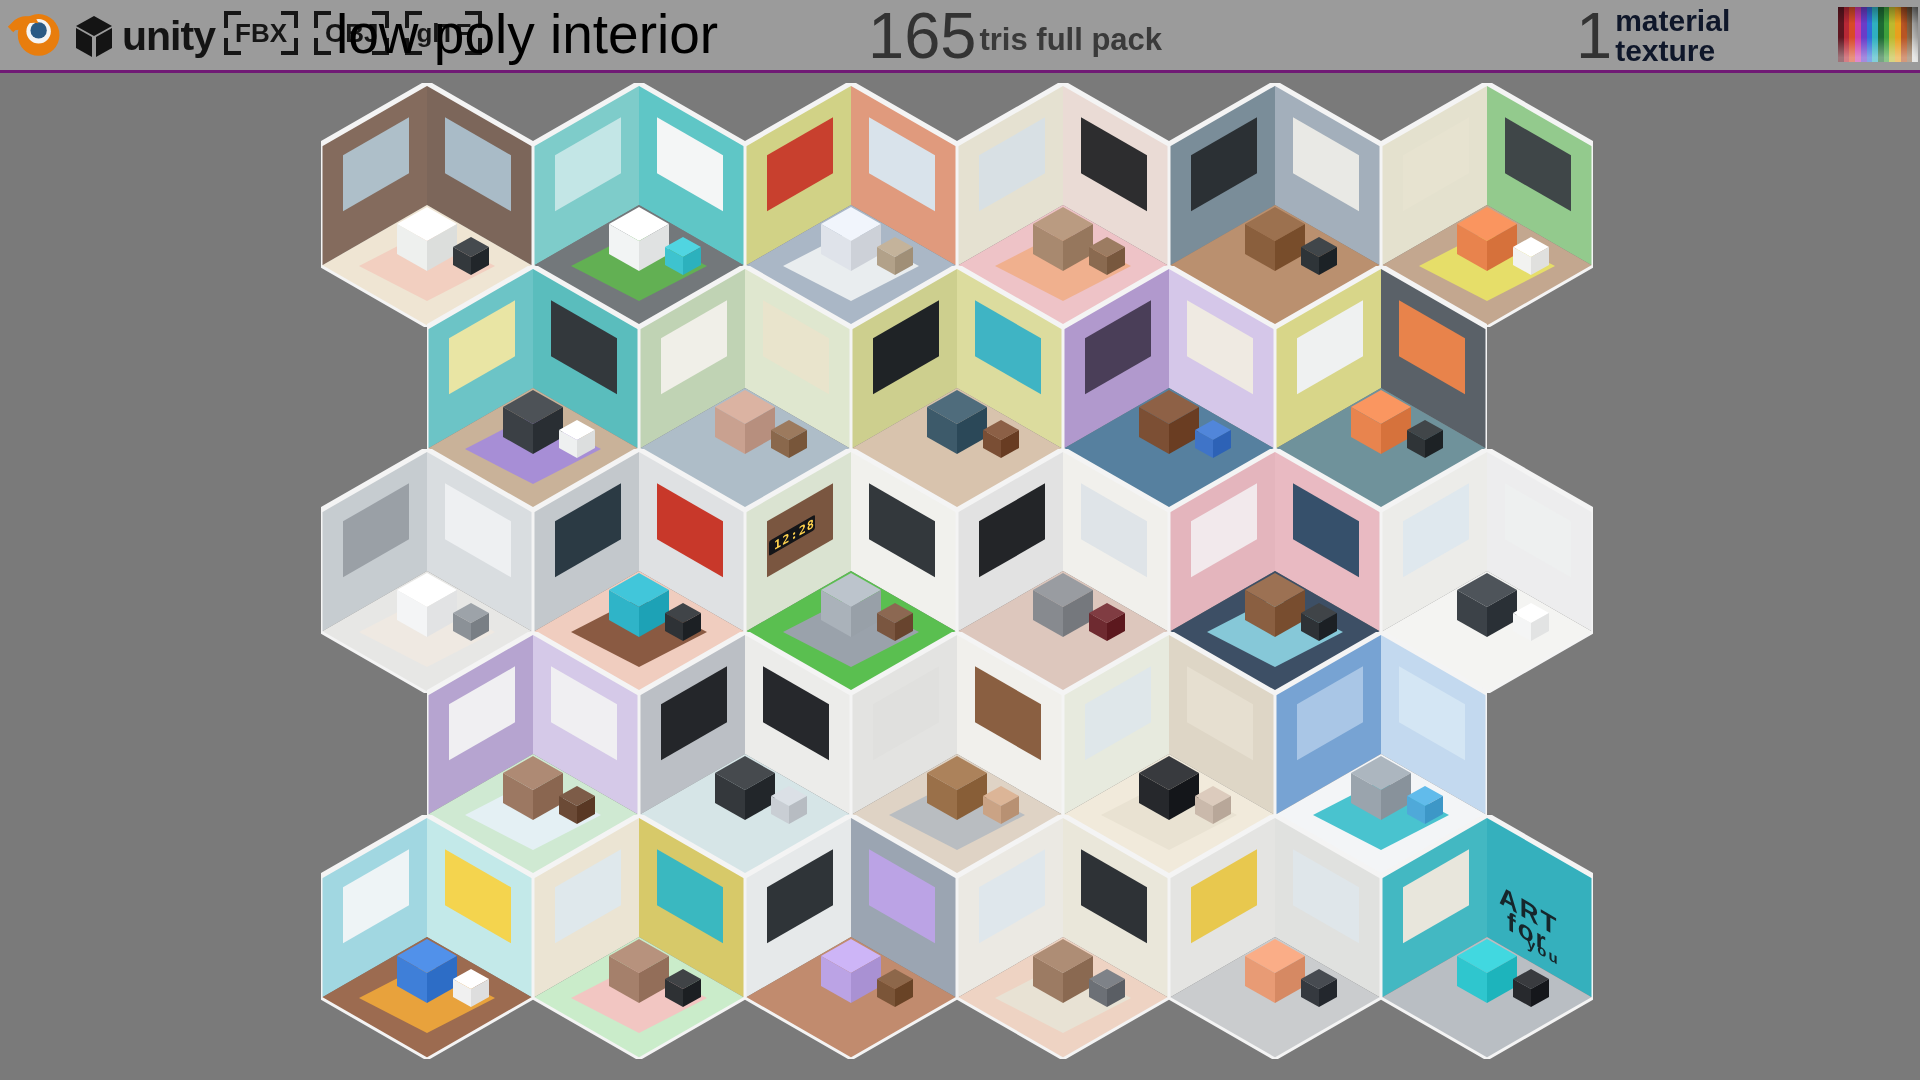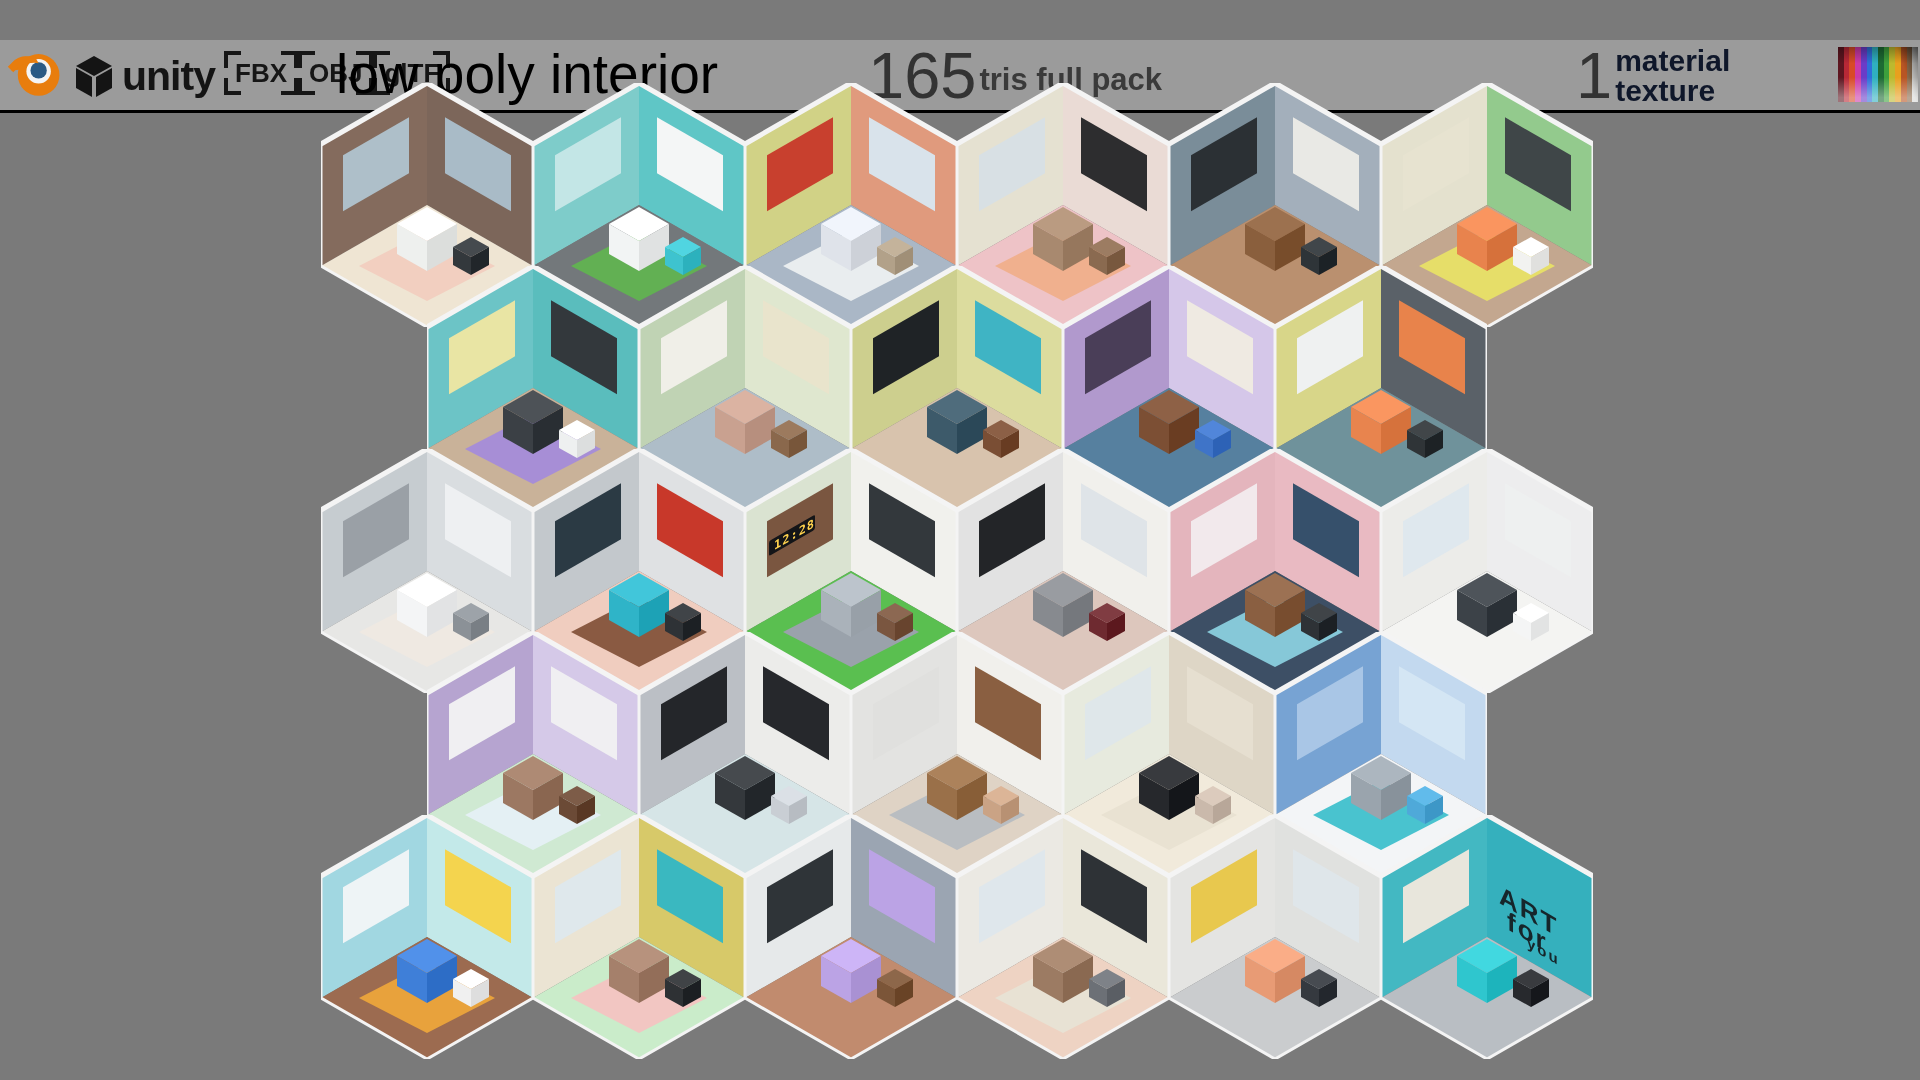--- a/index.html
+++ b/index.html
@@ -1,26 +1,26 @@
 <!DOCTYPE html>
 <html><head>
 <meta charset="utf-8">
 <style>
   html,body{margin:0;padding:0;background:#7a7a7a;}
   #page{position:relative;width:1920px;height:1080px;background:#7a7a7a;overflow:hidden;
         font-family:"Liberation Sans",sans-serif;}
 
   
   #hdr{position:absolute;left:0;top:0;width:1920px;height:70px;background:#9b9b9b;
-       border-bottom:3px solid #000000;margin-top:40px;}
+       border-bottom:3px solid #701a75;}
   #hdr .abs{position:absolute;}
   .blender{left:6px;top:5px;width:58px;height:58px;}
   .unitywrap{left:74px;top:13px;display:flex;align-items:center;gap:8px;}
   .unitytxt{font-size:41px;font-weight:700;color:#141414;letter-spacing:-1px;}
-  #formats{left:224px;top:11px;display:flex;}
+  #formats{left:224px;top:11px;display:flex;gap:16px;}
   .fmt{position:relative;padding:9px 11px;font-weight:700;font-size:26px;line-height:1;color:#161616;}
   .fmt i{position:absolute;width:13px;height:13px;border:0 solid #161616;}
   .fmt i.c1{left:0;top:0;border-left-width:4px;border-top-width:4px;}
   .fmt i.c2{right:0;top:0;border-right-width:4px;border-top-width:4px;}
   .fmt i.c3{left:0;bottom:0;border-left-width:4px;border-bottom-width:4px;}
   .fmt i.c4{right:0;bottom:0;border-right-width:4px;border-bottom-width:4px;}
   .title{left:336px;top:0;line-height:68px;font-size:55px;color:#000000;}
   .stat{position:absolute;display:flex;align-items:center;height:70px;gap:3px;color:#333;}
   .stat .num{font-size:65px;}
   .stat .lbl{font-size:31px;margin-top:10px;color:#3a3a3a;font-weight:bold;}

